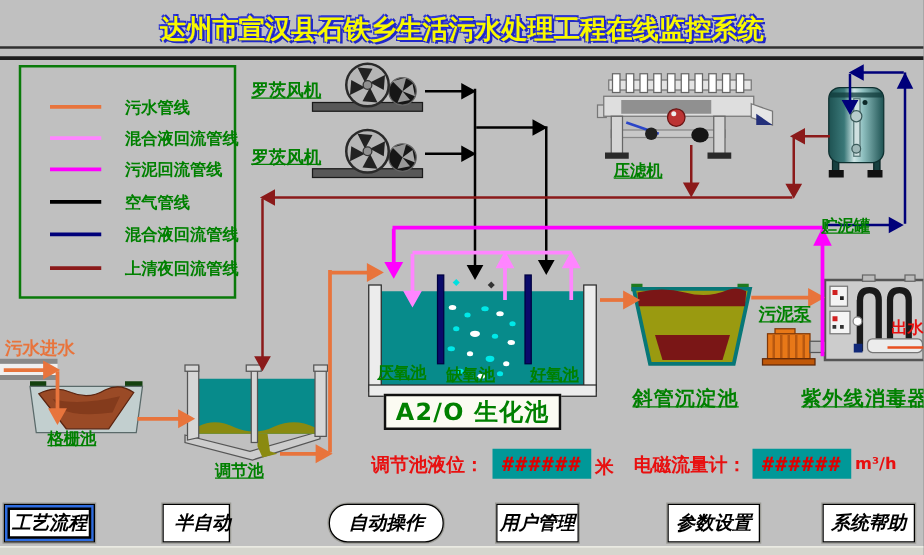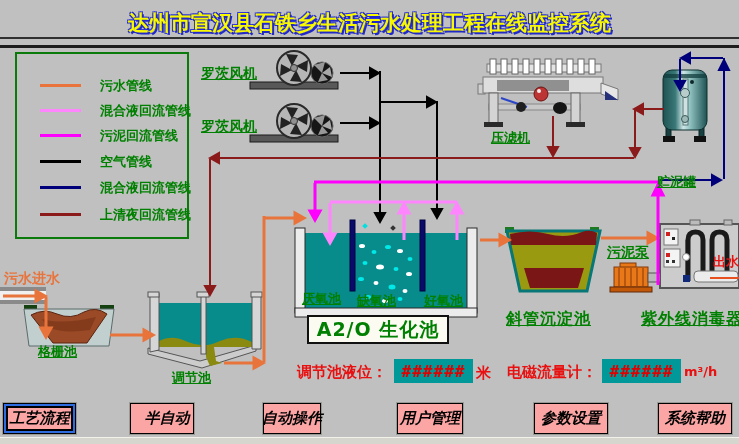--- a/index.html
+++ b/index.html
@@ -21,21 +21,21 @@
   .orange-lbl{color:#e8743c;font-size:14px;font-weight:bold;}
   .red-lbl{color:#e81010;font-weight:bold;font-size:13px;}
   .a2o-box{position:absolute;left:307px;top:315px;width:138px;height:25px;background:#fbfbf2;
            border:2px solid #101010;display:flex;align-items:center;justify-content:center;
            font-size:19px;font-weight:bold;color:#008000;letter-spacing:1px;}
   .read-label{position:absolute;font-size:15px;font-weight:bold;color:#e81010;white-space:nowrap;text-align:center;}
   .readout{position:absolute;width:79px;height:24px;background:#009898;color:#e00000;
            font-family:"DejaVu Sans Mono","Liberation Mono",monospace;font-weight:bold;font-size:16px;
            display:flex;align-items:center;justify-content:center;letter-spacing:1px;}
   .unit{position:absolute;font-weight:bold;color:#e81010;}
-  .hmi-btn{position:absolute;top:403px;height:31px;background:#fca5a5;border:1px solid #000;
+  .hmi-btn{position:absolute;top:403px;height:31px;background:#ffffff;border:1px solid #000;
            box-shadow:0 0 0 1px #9a9a94;color:#000;display:flex;align-items:center;justify-content:center;
            font-family:"DejaVu Sans","Liberation Sans",sans-serif;font-size:15px;font-weight:bold;font-style:italic;
            padding:0;cursor:pointer;white-space:nowrap;}
   .hmi-btn.focus{box-shadow:0 0 0 1px #9a9a94, inset 0 0 0 2px #2e6ce0, inset 0 0 0 4px #000;}
   .bottom-strip{position:absolute;left:0;top:437px;width:739px;height:7px;background:#d6d6ce;border-top:1px solid #f2f2ea;}
   svg.overlay{position:absolute;left:0;top:0;width:739px;height:444px;pointer-events:none;}
 </style>
 </head>
 <body>
 
@@ -339,20 +339,20 @@
   <div class="a2o-box">A2/O 生化池</div>
 
   <div class="read-label" style="left:297px;top:363px;">调节池液位：</div>
   <div class="readout" style="left:394px;top:359px;">######</div>
   <div class="unit" style="left:476px;top:364px;font-size:15px;">米</div>
   <div class="read-label" style="left:507px;top:363px;">电磁流量计：</div>
   <div class="readout" style="left:602px;top:359px;">######</div>
   <div class="unit" style="left:684px;top:364px;font-size:13px;">m³/h</div>
 
   <button class="hmi-btn focus" style="left:3px;width:73px;">工艺流程</button>
-  <button class="hmi-btn" style="left:130px;width:64px;padding-left:10px;">半自动</button>
-  <button class="hmi-btn" style="left:263px;width:58px;">自动操作</button>
+  <button class="hmi-btn" style="left:130px;width:54px;padding-left:10px;">半自动</button>
+  <button class="hmi-btn" style="left:263px;width:92px;border-radius:15px;">自动操作</button>
   <button class="hmi-btn" style="left:397px;width:66px;">用户管理</button>
   <button class="hmi-btn" style="left:534px;width:74px;">参数设置</button>
   <button class="hmi-btn" style="left:658px;width:74px;">系统帮助</button>
 
   <div class="bottom-strip"></div>
 </div>
 
 </body></html>

